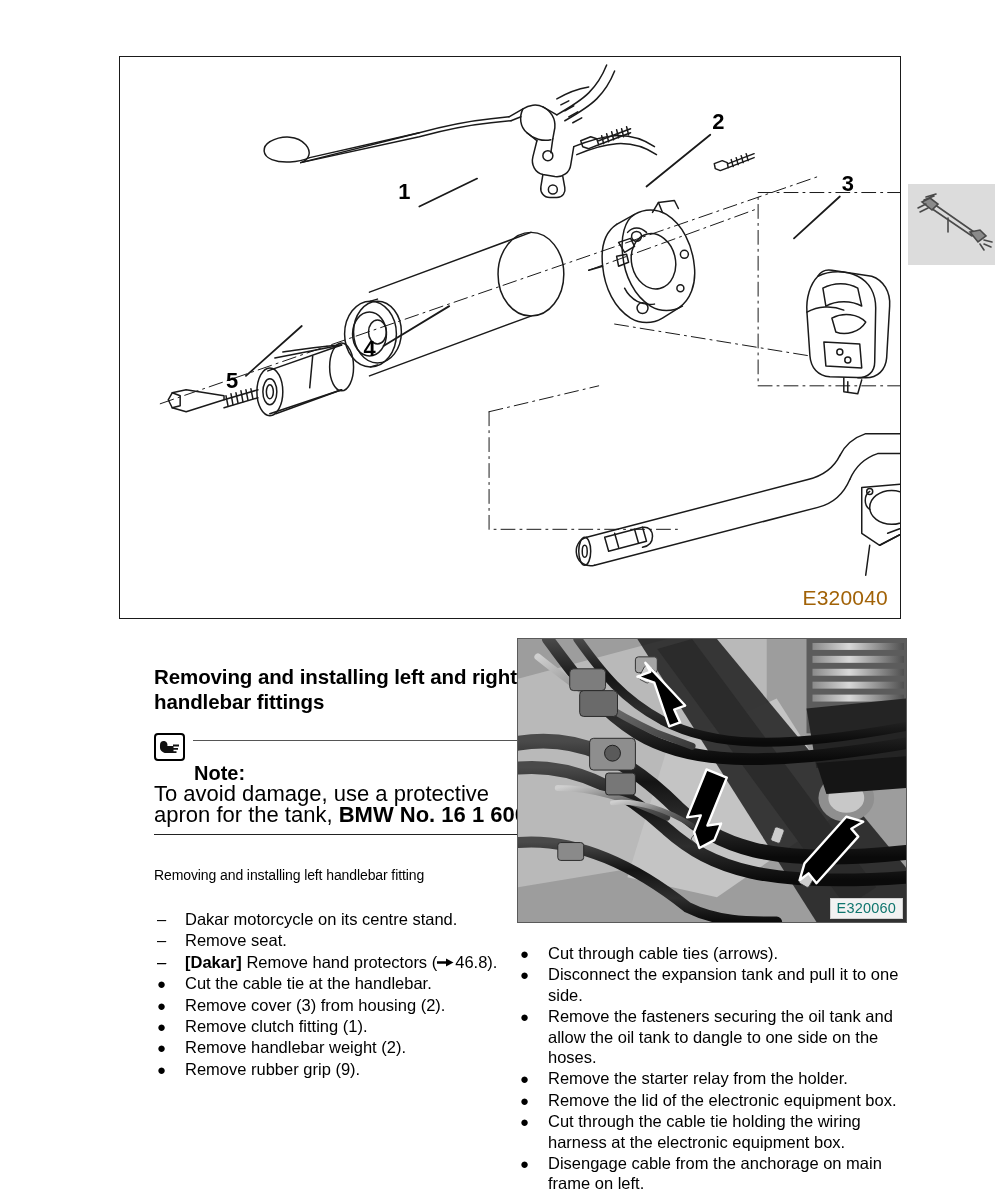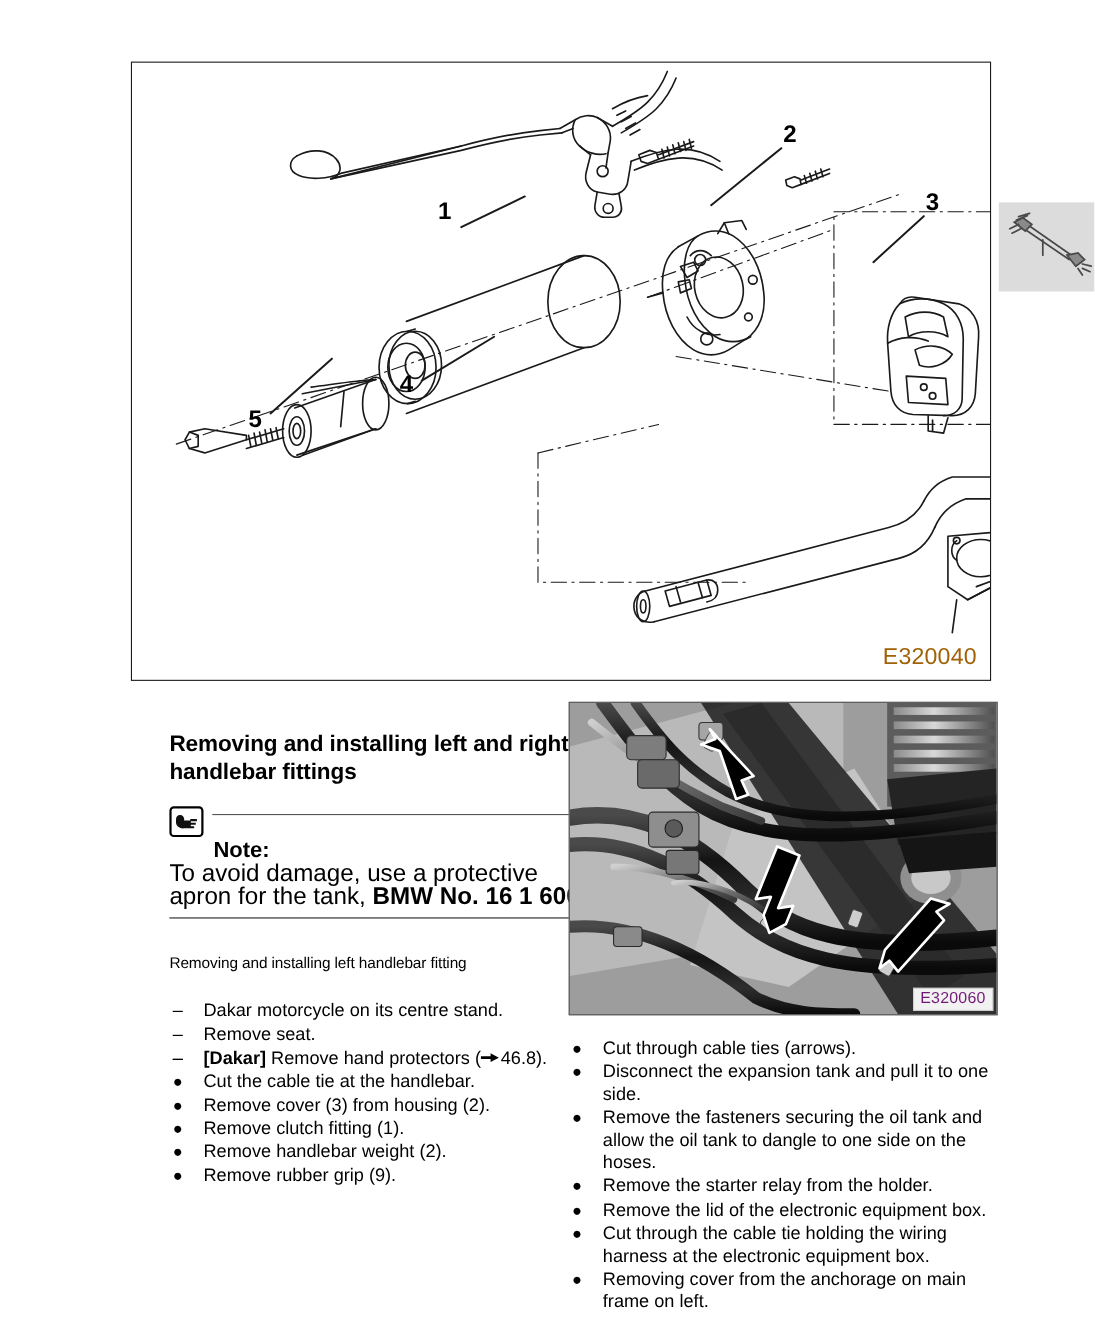--- a/index.html
+++ b/index.html
@@ -172,21 +172,21 @@
     overflow: hidden;
     border: 1px solid #5a5a5a;
     box-sizing: border-box;
   }
   #photo-svg { display: block; width: 100%; height: 100%; }
   #photo-figure-id {
     position: absolute;
     right: 3px;
     bottom: 3px;
     background: #f2f2f2;
-    color: #701a75;
+    color: #0f766e;
     font-size: 14.5px;
     padding: 1px 6px 2px 6px;
     letter-spacing: 0.2px;
     border: 1px solid #cfcfcf;
   }
 </style>
 </head>
 <body>
 
 <div id="diagram-frame">
@@ -493,15 +493,15 @@
 </div>
 
 <div id="col-right">
   <ul class="proc-list tight" id="right-list" style="margin-top:307px">
       <li><span class="marker dot">●</span><span>Cut through cable ties (arrows).</span></li>
       <li><span class="marker dot">●</span><span>Disconnect the expansion tank and pull it to one side.</span></li>
       <li><span class="marker dot">●</span><span>Remove the fasteners securing the oil tank and allow the oil tank to dangle to one side on the hoses.</span></li>
       <li><span class="marker dot">●</span><span>Remove the starter relay from the holder.</span></li>
       <li><span class="marker dot">●</span><span>Remove the lid of the electronic equipment box.</span></li>
       <li><span class="marker dot">●</span><span>Cut through the cable tie holding the wiring harness at the electronic equipment box.</span></li>
-      <li><span class="marker dot">●</span><span>Removing cover from the anchorage on main frame on left.</span></li>
+      <li><span class="marker dot">●</span><span>Disengage cable from the anchorage on main frame on left.</span></li>
     </ul>
 </div>
 
 </body></html>

